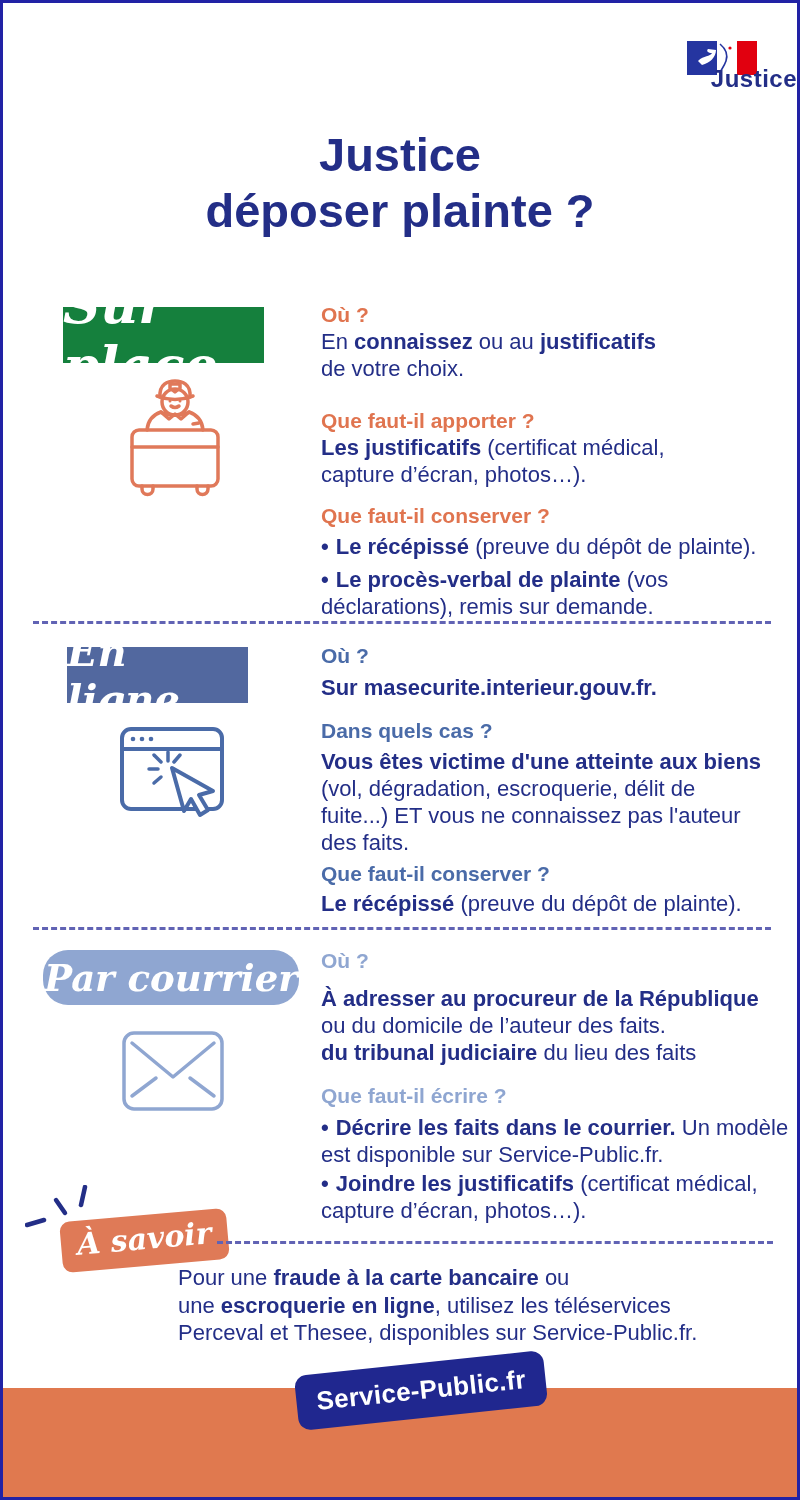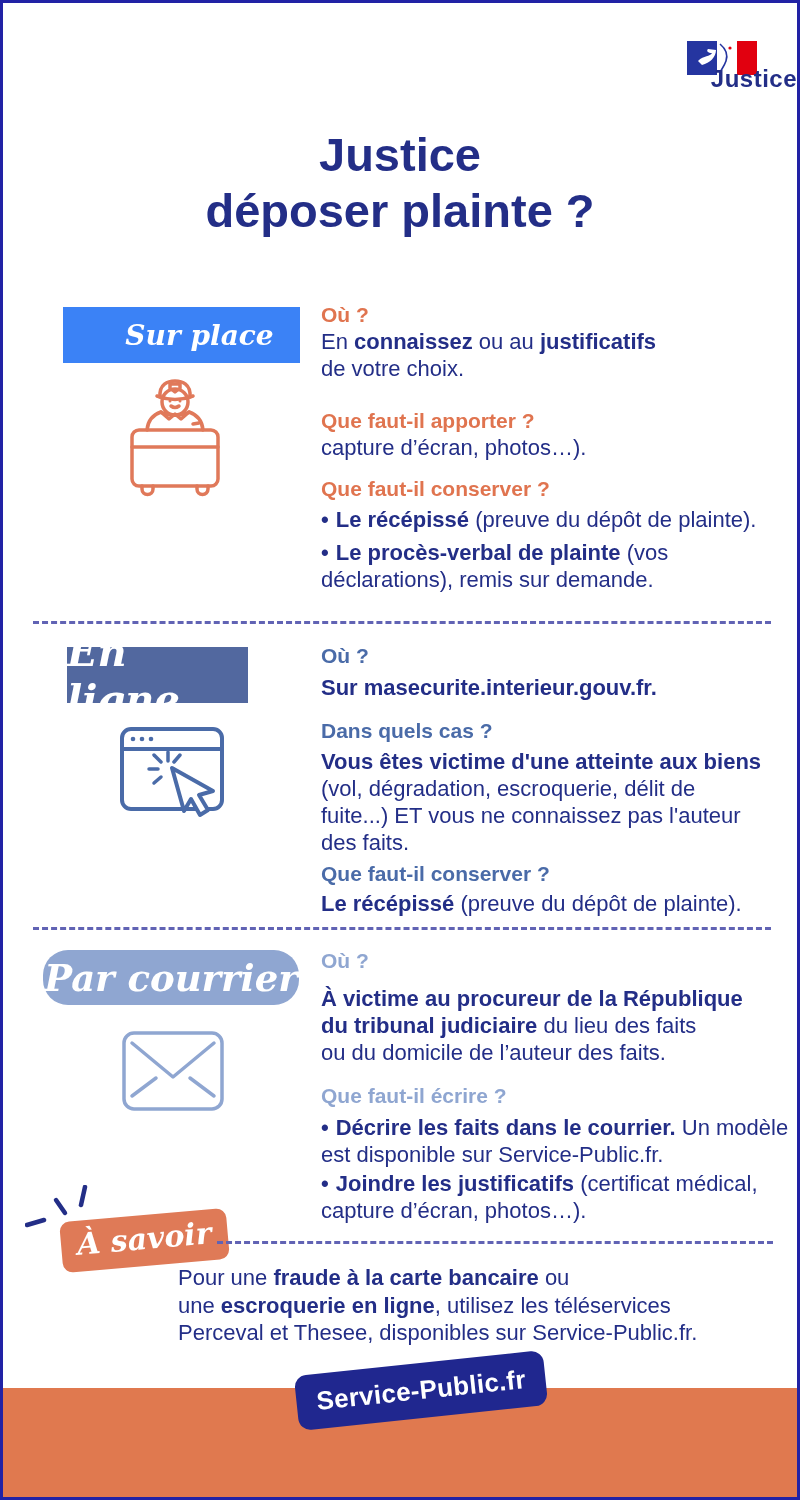--- a/index.html
+++ b/index.html
@@ -9,21 +9,21 @@
   .flag{position:absolute;left:684px;top:38px;width:74px;height:34px;display:flex;}
   .flag-blue{width:30px;background:#2535a0;}
   .flag-white{width:20px;background:#fff;}
   .flag-red{width:20px;background:#e1000f;}
   .flag-overlay{position:absolute;left:0;top:0;}
   .category{position:absolute;top:62px;left:0;right:0;text-align:right;font-size:24px;font-weight:700;letter-spacing:.5px;}
   .title{position:absolute;top:124px;left:0;right:0;margin:0;text-align:center;font-size:47px;line-height:56px;font-weight:700;}
   
   .badge{position:absolute;color:#fff;font-family:"DejaVu Serif",serif;font-style:italic;font-weight:700;
          display:flex;align-items:center;justify-content:center;}
-  .badge-s1{left:60px;top:304px;width:201px;height:56px;background:#3b82f6;font-size:28px;padding-left:36px;}
+  .badge-s1{left:60px;top:304px;width:201px;height:56px;background:#15803d;font-size:52px;}
   .badge-s2{left:64px;top:644px;width:181px;height:56px;background:#52689f;font-size:40px;}
   .badge-s3{left:40px;top:947px;width:256px;height:55px;background:#8fa6d1;font-size:37px;border-radius:25px;}
   .icon{position:absolute;}
   .icon-s1{left:112px;top:372px;}
   .icon-s2{left:113px;top:720px;}
   .icon-s3{left:117px;top:1026px;}
   
   .col{position:absolute;left:318px;width:470px;}
   .col-s1{top:299px;}.col-s2{top:640px;}.col-s3{top:945px;}
   .h{font-size:21px;line-height:26px;font-weight:700;margin:0;white-space:nowrap;}
@@ -83,20 +83,21 @@
     <rect x="17" y="55" width="86" height="56" rx="7"></rect>
     <path d="M17 72 H103"></path>
     <path d="M27 111 v3 a5 5 0 0 0 11 0 v-3"></path>
     <path d="M82 111 v3 a5 5 0 0 0 11 0 v-3"></path>
   </svg>
   <div class="col col-s1">
     <div class="h h-or">Où ?</div>
     <div class="ln"><span>En </span><span class="b">connaissez</span><span> ou au </span><span class="b">justificatifs</span></div>
     <div class="ln">de votre choix.</div>
     <div class="h h-or mt26">Que faut-il apporter ?</div>
+    <div class="ln"><span class="b">Les justificatifs</span><span> (certificat médical,</span></div>
     <div class="ln">capture d’écran, photos…).</div>
     <div class="h h-or mt15">Que faut-il conserver ?</div>
     <div class="ln mt4"><span class="b bdot">•</span><span class="b">Le récépissé</span><span> (preuve du dépôt de plainte).</span></div>
     <div class="ln mt6"><span class="b bdot">•</span><span class="b">Le procès-verbal de plainte</span><span> (vos</span></div>
     <div class="ln">déclarations), remis sur demande.</div>
   </div>
 
   <div class="divider div1"></div>
 
   <div class="badge badge-s2">En ligne</div>
@@ -131,23 +132,23 @@
 
   <div class="badge badge-s3">Par courrier</div>
   <svg class="icon icon-s3" width="106" height="84" viewBox="0 0 106 84" fill="none" stroke="#8fa6d1" stroke-width="3.5" stroke-linecap="round" stroke-linejoin="round">
     <rect x="4" y="4" width="98" height="76" rx="10"></rect>
     <path d="M12 14 L53 48 L94 14"></path>
     <path d="M12 67 L36 49"></path>
     <path d="M94 67 L70 49"></path>
   </svg>
   <div class="col col-s3">
     <div class="h h-lb">Où ?</div>
-    <div class="ln b mt11">À victime au procureur de la République</div>
+    <div class="ln b mt11">À adresser au procureur de la République</div>
+    <div class="ln">ou du domicile de l’auteur des faits.</div>
     <div class="ln"><span class="b">du tribunal judiciaire</span><span> du lieu des faits</span></div>
-    <div class="ln">ou du domicile de l’auteur des faits.</div>
     <div class="h h-lb mt17">Que faut-il écrire ?</div>
     <div class="ln mt5"><span class="b bdot">•</span><span class="b">Décrire les faits dans le courrier.</span><span> Un modèle</span></div>
     <div class="ln">est disponible sur Service-Public.fr.</div>
     <div class="ln mt2"><span class="b bdot">•</span><span class="b">Joindre les justificatifs</span><span> (certificat médical,</span></div>
     <div class="ln">capture d’écran, photos…).</div>
   </div>
 
   <svg class="sparkles" width="72" height="56" viewBox="0 0 72 56" fill="none" stroke="#232e87" stroke-width="4.5" stroke-linecap="round">
     <path d="M60 2 L56 20"></path>
     <path d="M31 15 L40 28"></path>

